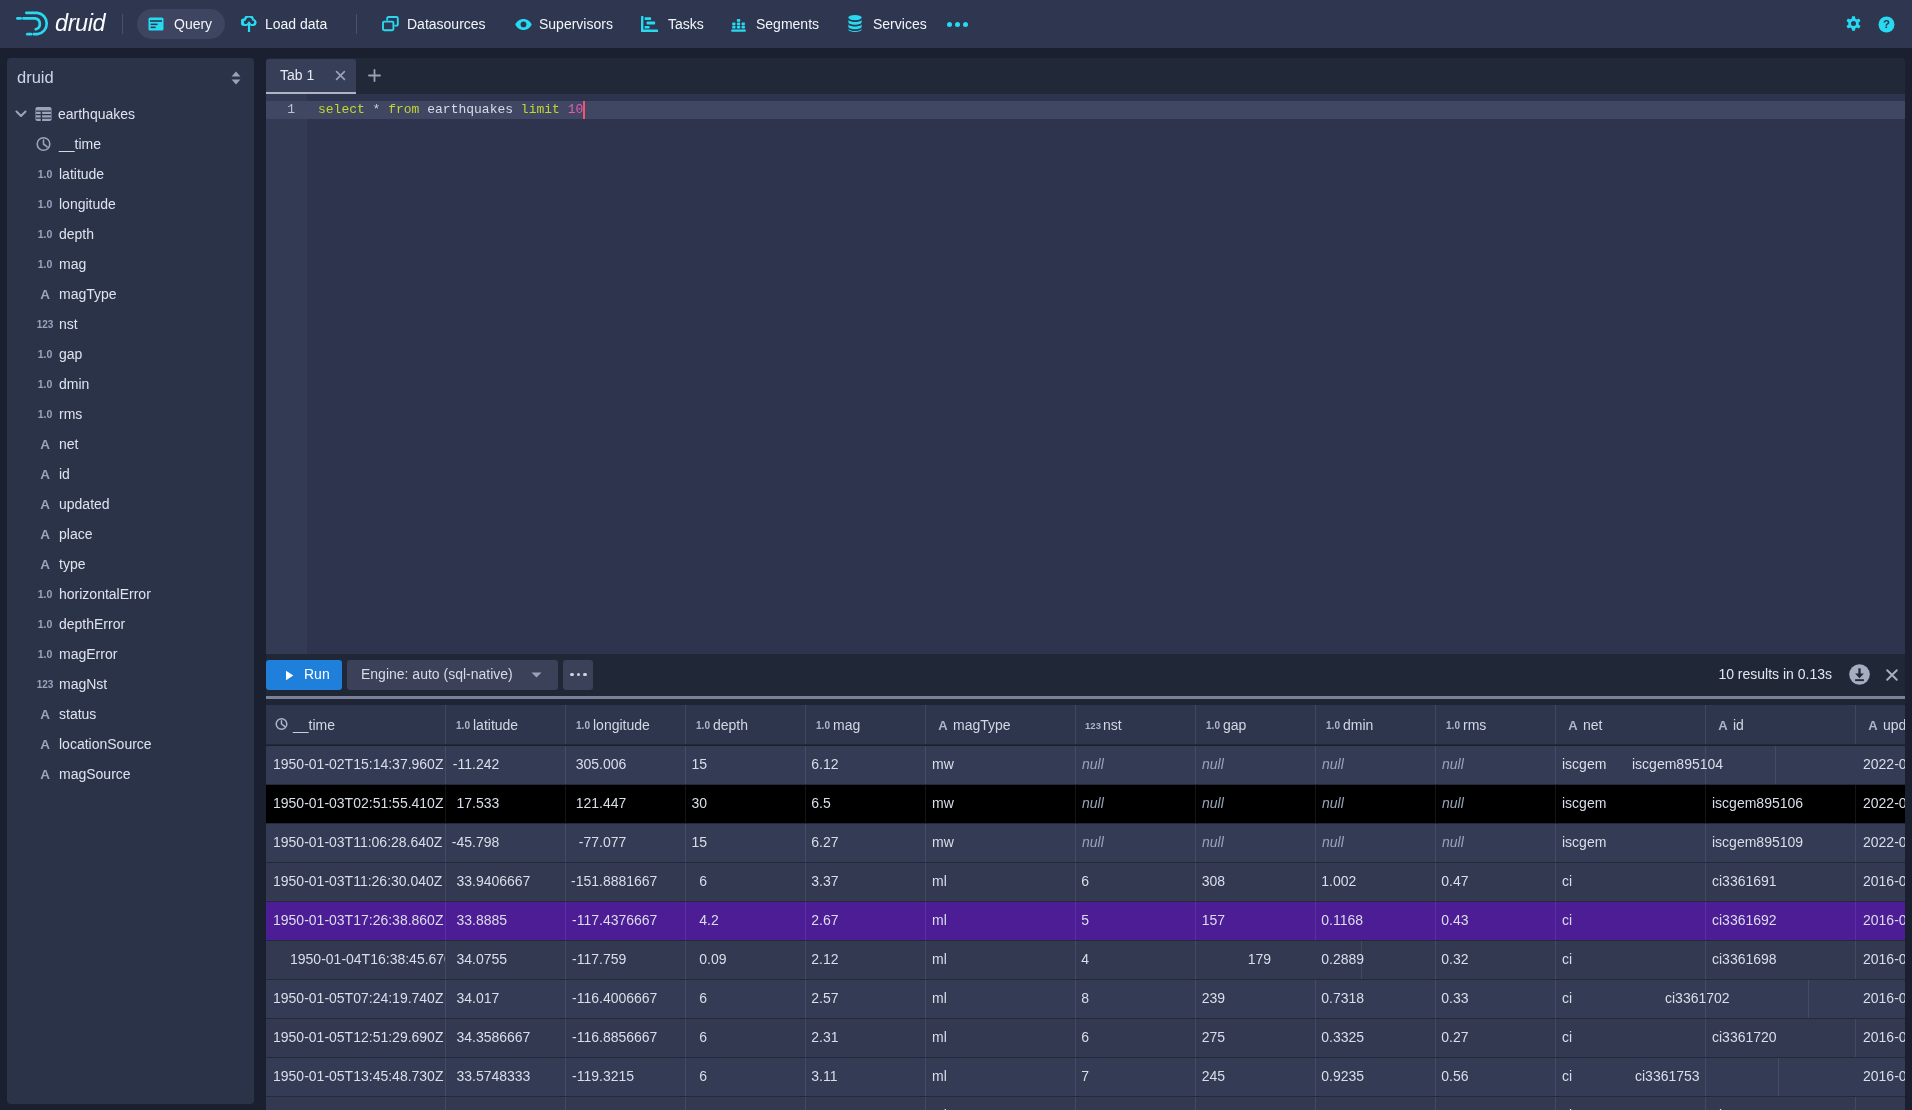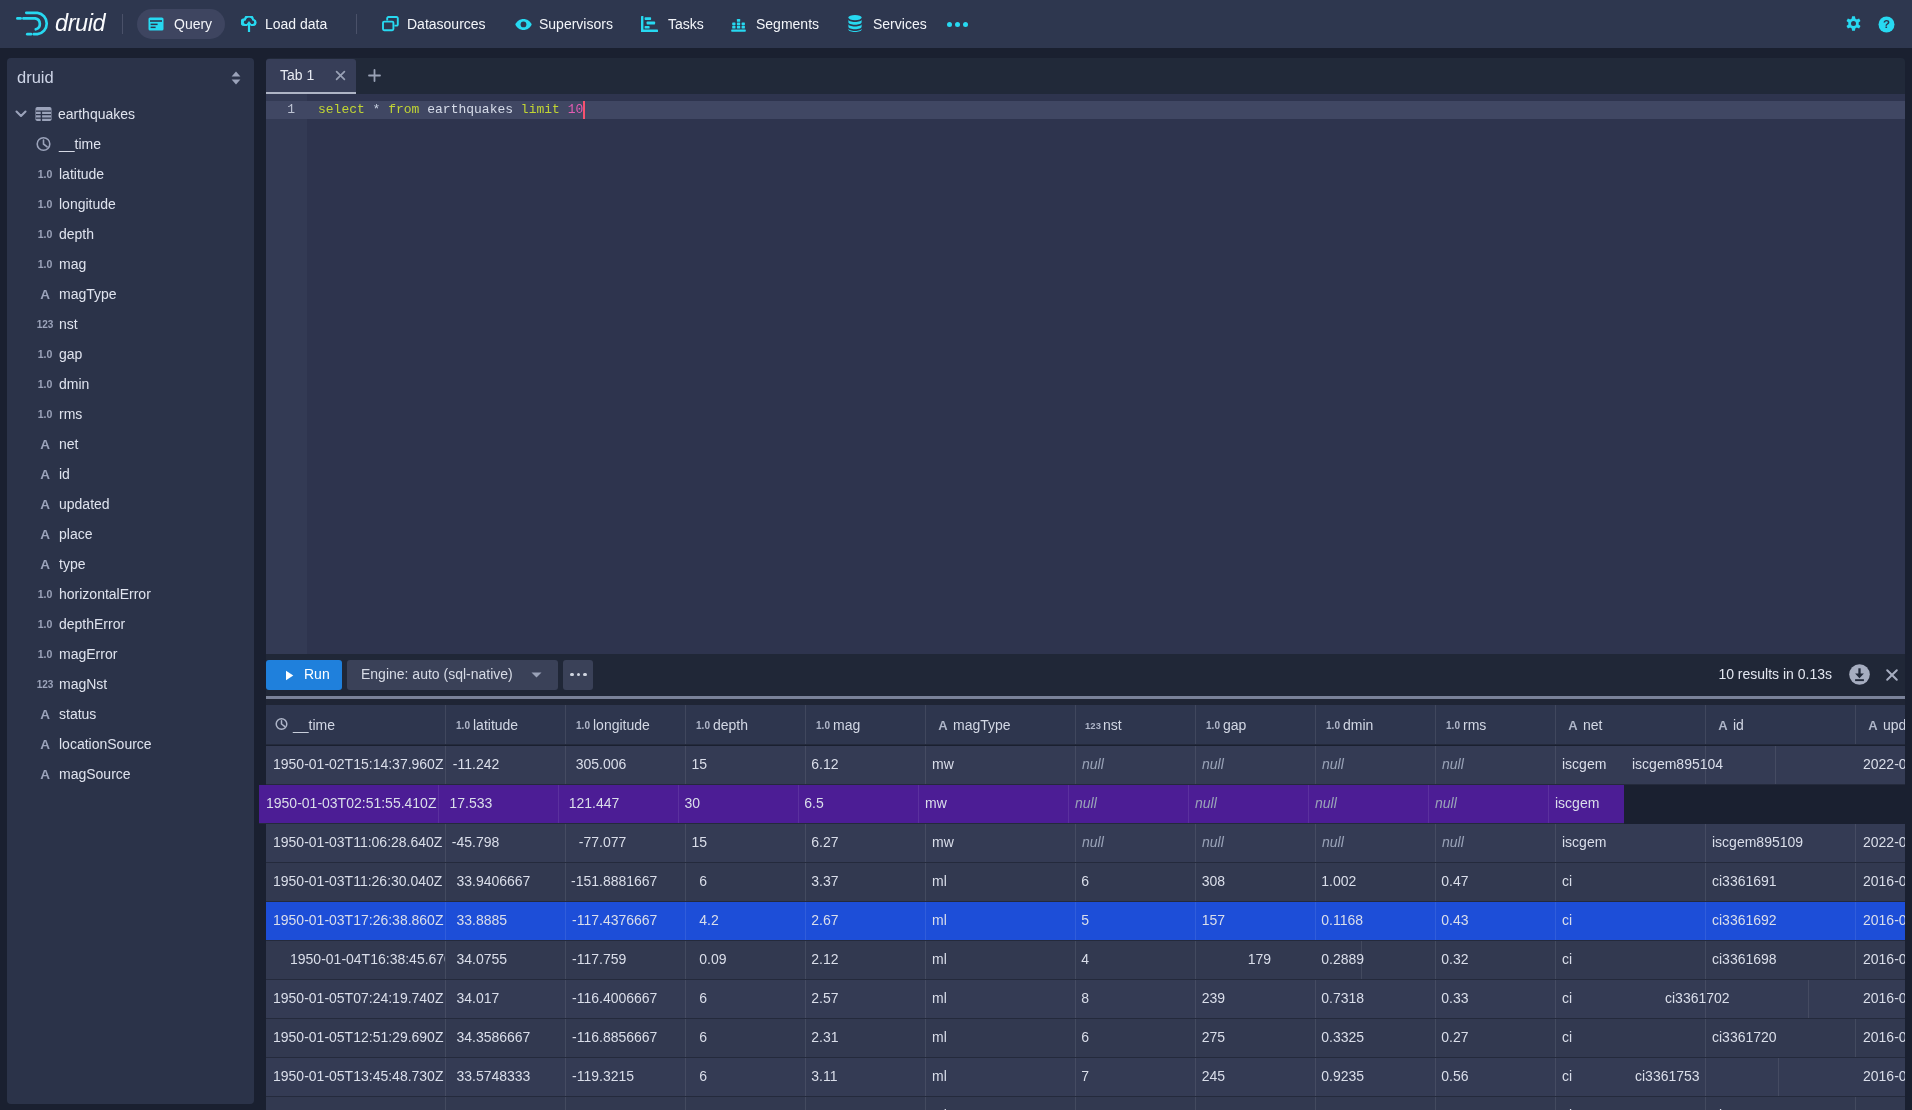--- a/index.html
+++ b/index.html
@@ -357,21 +357,21 @@
     <div class="cell" style="left:540px;width:120px;padding-left:5px"><span class="ip" style="width:8px">6</span><span>.12</span></div>
     <div class="cell" style="left:660px;width:150px;padding-left:6px">mw</div>
     <div class="cell nul" style="left:810px;width:120px">null</div>
     <div class="cell nul" style="left:930px;width:120px">null</div>
     <div class="cell nul" style="left:1050px;width:120px">null</div>
     <div class="cell nul" style="left:1170px;width:120px">null</div>
     <div class="cell" style="left:1290px;width:150px;padding-left:6px">iscgem</div>
     <div class="cell" style="left:1360px;width:150px;padding-left:6px">iscgem895104</div>
     <div class="cell" style="left:1590px;width:180px;padding-left:7px">2022-03-29T16:23:47.748Z</div>
   </div>
-<div style="position:absolute;left:259px;top:784.5px;width:1365px;height:39px;background:#4c1d95;border-bottom:1.5px solid #242A3C;overflow:hidden">
+<div style="position:absolute;left:266px;top:784.5px;width:1639px;height:39px;background:#000000;border-bottom:1.5px solid #242A3C;overflow:hidden">
     <div class="cell" style="left:0;width:180px;padding-left:7px">1950-01-03T02:51:55.410Z</div>
     <div class="cell" style="left:180px;width:120px;padding-left:5px"><span class="ip" style="width:21px">17</span><span>.533</span></div>
     <div class="cell" style="left:300px;width:120px;padding-left:5px"><span class="ip" style="width:28px">121</span><span>.447</span></div>
     <div class="cell" style="left:420px;width:120px;padding-left:5px"><span class="ip" style="width:16px">30</span><span></span></div>
     <div class="cell" style="left:540px;width:120px;padding-left:5px"><span class="ip" style="width:8px">6</span><span>.5</span></div>
     <div class="cell" style="left:660px;width:150px;padding-left:6px">mw</div>
     <div class="cell nul" style="left:810px;width:120px">null</div>
     <div class="cell nul" style="left:930px;width:120px">null</div>
     <div class="cell nul" style="left:1050px;width:120px">null</div>
     <div class="cell nul" style="left:1170px;width:120px">null</div>
@@ -402,21 +402,21 @@
     <div class="cell" style="left:540px;width:120px;padding-left:5px"><span class="ip" style="width:8px">3</span><span>.37</span></div>
     <div class="cell" style="left:660px;width:150px;padding-left:6px">ml</div>
     <div class="cell" style="left:810px;width:120px;padding-left:5px"><span class="ip" style="width:8px">6</span><span></span></div>
     <div class="cell" style="left:930px;width:120px;padding-left:5px"><span class="ip" style="width:24px">308</span><span></span></div>
     <div class="cell" style="left:1050px;width:120px;padding-left:5px"><span class="ip" style="width:8px">1</span><span>.002</span></div>
     <div class="cell" style="left:1170px;width:120px;padding-left:5px"><span class="ip" style="width:8px">0</span><span>.47</span></div>
     <div class="cell" style="left:1290px;width:150px;padding-left:6px">ci</div>
     <div class="cell" style="left:1440px;width:150px;padding-left:6px">ci3361691</div>
     <div class="cell" style="left:1590px;width:180px;padding-left:7px">2016-01-28T20:37:47.630Z</div>
   </div>
-<div style="position:absolute;left:266px;top:901.5px;width:1639px;height:39px;background:#1d4ed8;border-bottom:1.5px solid #242A3C;overflow:hidden">
+<div style="position:absolute;left:266px;top:901.5px;width:1639px;height:39px;background:#4c1d95;border-bottom:1.5px solid #242A3C;overflow:hidden">
     <div class="cell" style="left:0;width:180px;padding-left:7px">1950-01-03T17:26:38.860Z</div>
     <div class="cell" style="left:180px;width:120px;padding-left:5px"><span class="ip" style="width:21px">33</span><span>.8885</span></div>
     <div class="cell" style="left:300px;width:120px;padding-left:5px"><span class="ip" style="width:28px">-117</span><span>.4376667</span></div>
     <div class="cell" style="left:420px;width:120px;padding-left:5px"><span class="ip" style="width:16px">4</span><span>.2</span></div>
     <div class="cell" style="left:540px;width:120px;padding-left:5px"><span class="ip" style="width:8px">2</span><span>.67</span></div>
     <div class="cell" style="left:660px;width:150px;padding-left:6px">ml</div>
     <div class="cell" style="left:810px;width:120px;padding-left:5px"><span class="ip" style="width:8px">5</span><span></span></div>
     <div class="cell" style="left:930px;width:120px;padding-left:5px"><span class="ip" style="width:24px">157</span><span></span></div>
     <div class="cell" style="left:1050px;width:120px;padding-left:5px"><span class="ip" style="width:8px">0</span><span>.1168</span></div>
     <div class="cell" style="left:1170px;width:120px;padding-left:5px"><span class="ip" style="width:8px">0</span><span>.43</span></div>

